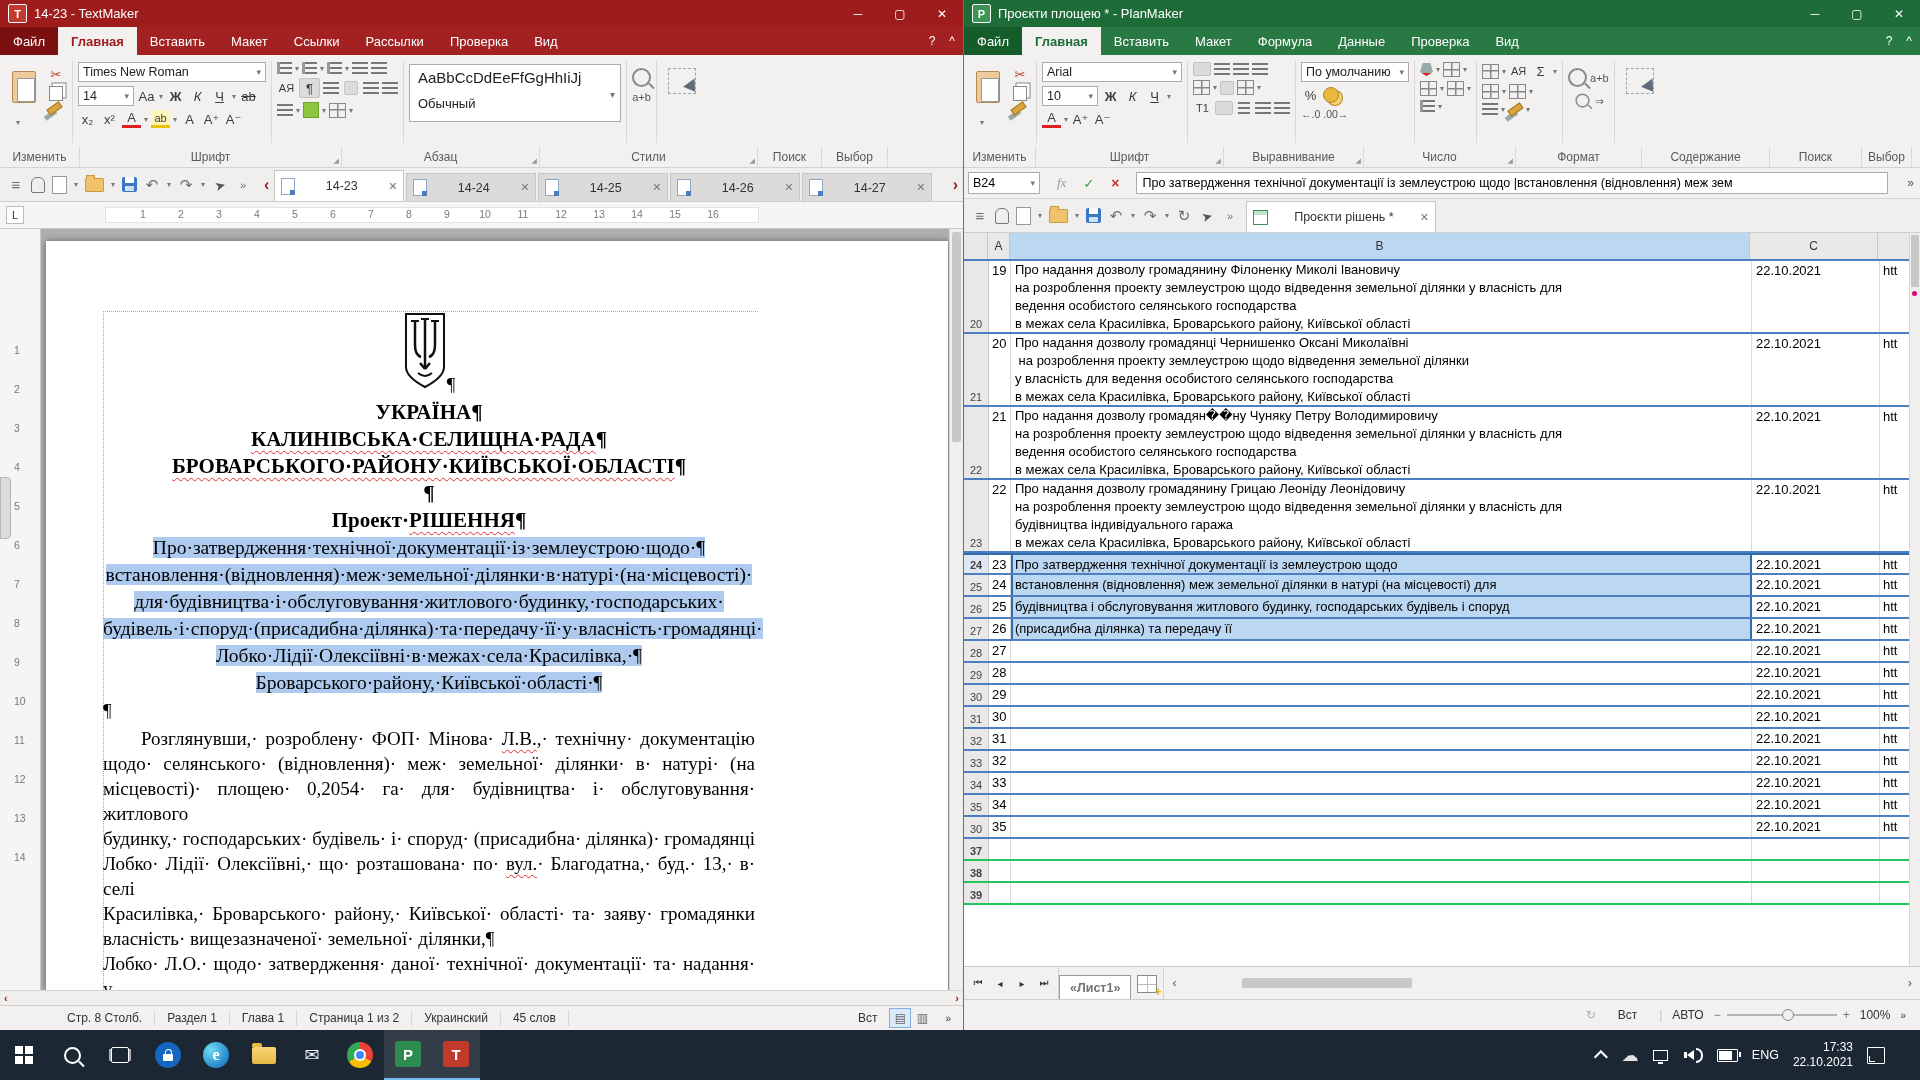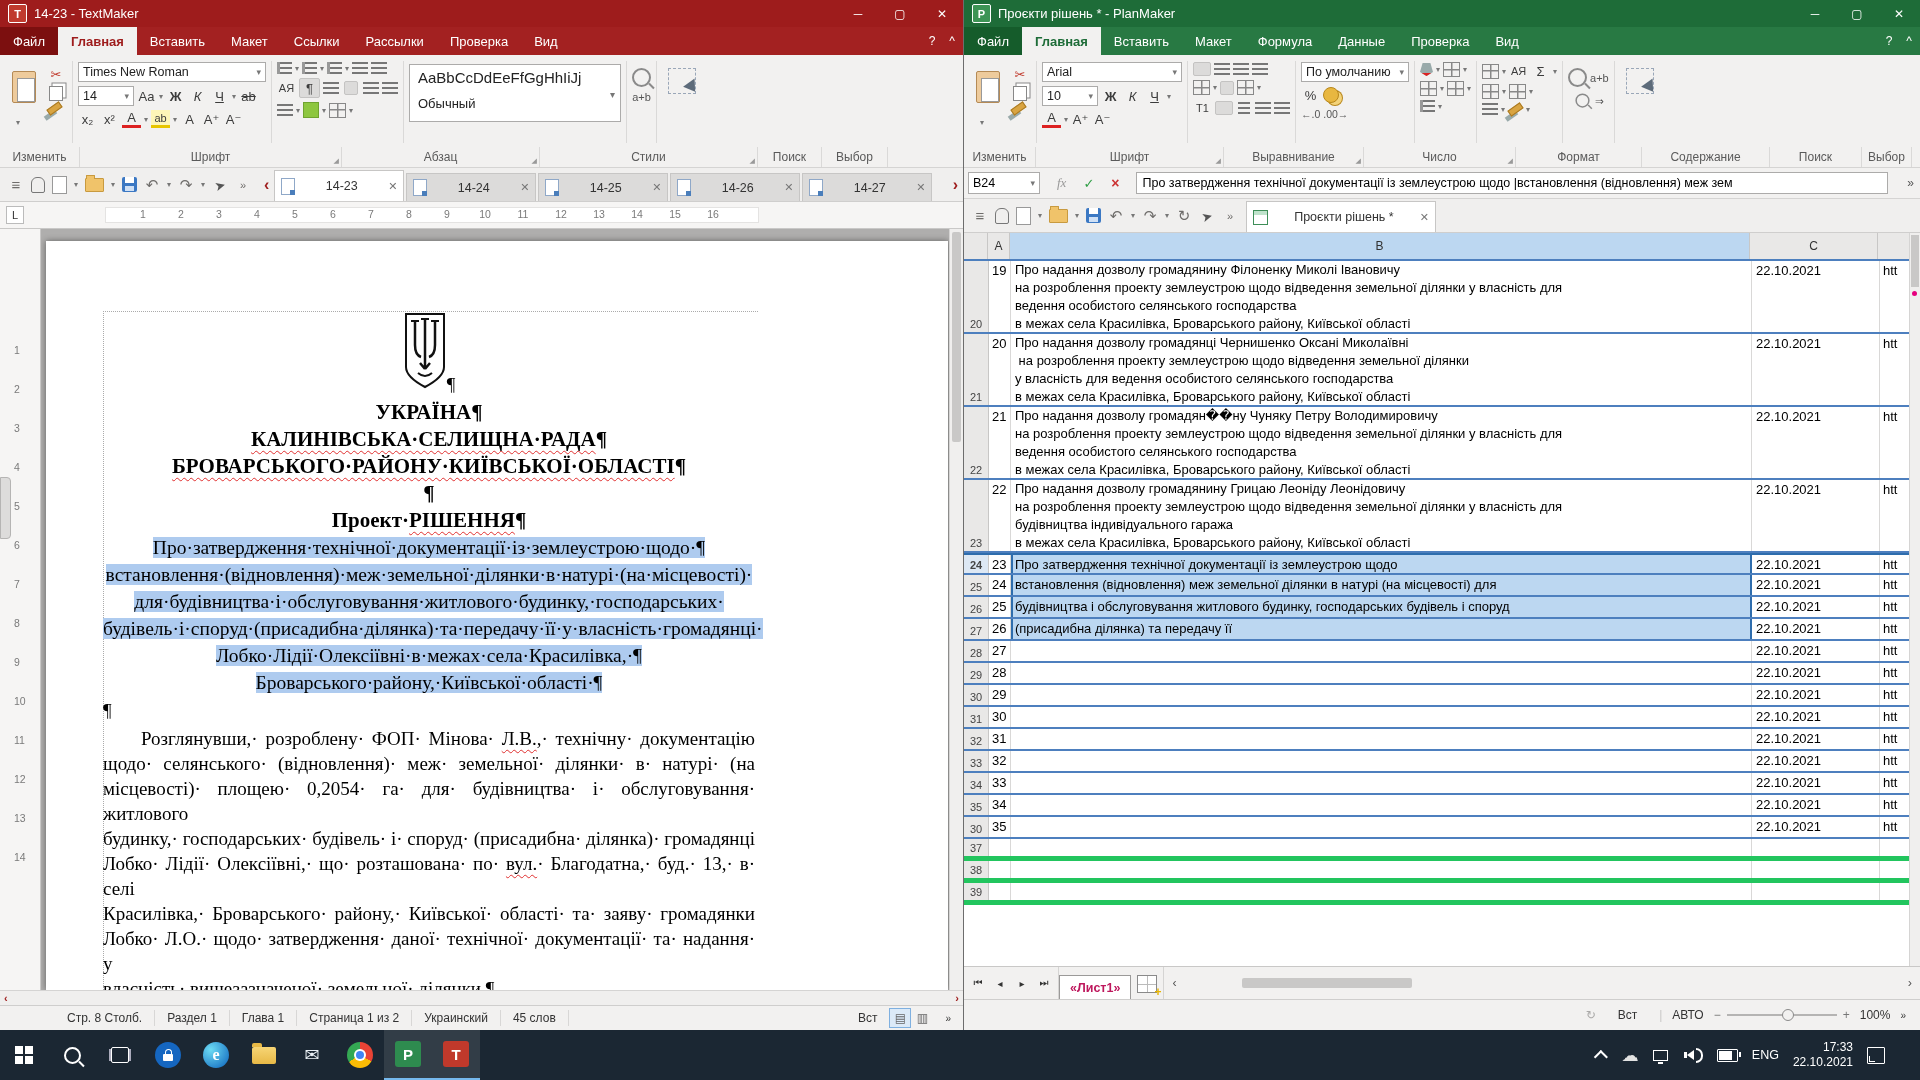--- a/index.html
+++ b/index.html
@@ -143,42 +143,42 @@
   .nogl{color:#C33;font-weight:bold;font-size:14px;}
   .ftext{flex:1;height:22px;background:#fff;border:1px solid #ACABAA;display:flex;align-items:center;padding:0 5px;font-size:12.5px;white-space:nowrap;overflow:hidden;box-sizing:border-box;}
   .fmore{color:#555;font-size:12px;padding:0 2px;}
 
   
   .sheetwrap{flex:1;position:relative;background:#fff;overflow:hidden;}
   .colheads{display:flex;height:26px;background:#E9E8E7;border-bottom:2px solid #4D7FBE;font-size:12px;color:#333;}
   .chead{display:flex;align-items:center;justify-content:center;border-right:1px solid #C8C7C6;box-sizing:border-box;}
   .chead.selh{background:#BCD7F1;}
   .srow{display:flex;border-bottom:2px solid #4D7FBE;box-sizing:border-box;background:#fff;}
-  .srow.plain{border-bottom:5px solid #22c55e;}
+  .srow.plain{border-bottom:2px solid #22c55e;font-weight:bold;}
   .cell{box-sizing:border-box;border-right:1px solid #D9D8D7;overflow:hidden;font-size:13px;color:#000;}
   .rh{width:24px;background:#E9E8E7;display:flex;align-items:flex-end;justify-content:center;font-size:11px;color:#444;padding-bottom:2px;border-right:1px solid #C8C7C6;}
   .rh.act{font-weight:bold;background:#DDE8F4;}
   .ca{width:22px;padding:2px 1px 0 3px;}
   .cb{width:741px;padding:0 0 0 4px;}
   .cb .bl{height:18px;line-height:18px;white-space:pre;overflow:hidden;}
   .srow.h22 .cb .bl{height:20px;line-height:20px;}
   .cb.sel{background:#BCD7F1;border-left:2px solid #2E6DAD;border-right:2px solid #2E6DAD;padding-left:2px;}
   .srow.seltop{border-top:2px solid #2E6DAD;}
   .srow.selbot .cb.sel{border-bottom:0;}
   .cc{width:128px;padding:2px 0 0 4px;white-space:nowrap;}
   .cd{width:32px;padding:2px 0 0 3px;white-space:nowrap;}
   .pmvscroll{position:absolute;right:0;top:0;bottom:0;width:10px;background:#F0EFEE;border-left:1px solid #D5D4D3;}
   .pmvthumb{position:absolute;left:1px;right:1px;top:2px;height:52px;background:#C9C8C7;}
   .reddot{position:absolute;left:2px;top:58px;width:5px;height:5px;border-radius:50%;background:#E6007E;}
 
   
   .sheettabs{height:32px;flex:0 0 32px;display:flex;align-items:stretch;background:#F2F1F0;border-top:1px solid #C9C8C7;font-size:12.5px;}
   .navbtns{display:flex;align-items:center;gap:2px;padding:0 4px;border-right:1px solid #D5D4D3;}
   .nb{width:20px;height:20px;display:flex;align-items:center;justify-content:center;color:#333;font-size:10px;}
-  .stab{display:flex;align-items:center;background:#fff;border:1px solid #9B9A99;border-bottom:none;margin-top:8px;padding:0 10px;font-weight:bold;color:#be185d;}
+  .stab{display:flex;align-items:center;background:#fff;border:1px solid #9B9A99;border-bottom:none;margin-top:8px;padding:0 10px;font-weight:bold;color:#737373;}
   .addsheet{width:18px;height:16px;margin:8px 6px 0 6px;border:1px solid #8a8a8a;background:linear-gradient(#bbb 0 0) 50% 0/1px 100% no-repeat,linear-gradient(#bbb 0 0) 0 50%/100% 1px no-repeat,#fff;position:relative;}
   .addsheet:after{content:'+';position:absolute;right:-5px;bottom:-7px;color:#E8B500;font-weight:bold;font-size:12px;}
   .tabfiller{flex:1;border-left:1px solid #D5D4D3;display:flex;align-items:center;padding:0 8px;justify-content:space-between;color:#555;}
   .hthumb{height:10px;background:#C9C8C7;width:170px;border-radius:2px;margin-right:430px;}
   .pmstatus{height:30px;flex:0 0 30px;background:#F2F1F0;border-top:1px solid #CFCECD;display:flex;align-items:center;justify-content:flex-end;font-size:12px;color:#333;gap:10px;padding-right:14px;}
   .zoomslider{display:flex;align-items:center;gap:6px;color:#777;}
   .ztrack{width:110px;height:2px;background:#B5B4B3;position:relative;}
   .zknob{position:absolute;left:50%;top:-5px;width:10px;height:10px;border-radius:50%;background:#F2F1F0;border:1px solid #8a8a8a;}
   .dimmed{color:#AAA9A8;}
 
@@ -457,22 +457,22 @@
             <div class="dl sl"><span class="hl">будівель·і·споруд·(присадибна·ділянка)·та·передачу·її·у·власність·громадянці·</span></div>
             <div class="dl sl"><span class="hl">Лобко·Лідії·Олексіївні·в·межах·села·Красилівка,·¶</span></div>
             <div class="dl sl"><span class="hl">Броварського·району,·Київської·області·¶</span></div>
             <div class="dl para">¶</div>
             <div class="dl bd jl ind"><span>Розглянувши,· розроблену· ФОП· Мінова· </span><span class="wv">Л.В.</span><span>,· технічну· документацію</span></div>
             <div class="dl bd jl"><span>щодо· селянського· (відновлення)· меж· земельної· ділянки· в· натурі· (на</span></div>
             <div class="dl bd jl"><span>місцевості)· площею· 0,2054· га· для· будівництва· і· обслуговування· житлового</span></div>
             <div class="dl bd jl"><span>будинку,· господарських· будівель· і· споруд· (присадибна· ділянка)· громадянці</span></div>
             <div class="dl bd jl"><span>Лобко· Лідії· Олексіївні,· що· розташована· по· </span><span class="wv">вул.</span><span>· Благодатна,· буд.· 13,· в· селі</span></div>
             <div class="dl bd jl"><span>Красилівка,· Броварського· району,· Київської· області· та· заяву· громадянки</span></div>
+            <div class="dl bd"><span>власність· вищезазначеної· земельної· ділянки,¶</span></div>
             <div class="dl bd jl"><span>Лобко· Л.О.· щодо· затвердження· даної· технічної· документації· та· надання· у</span></div>
-            <div class="dl bd"><span>власність· вищезазначеної· земельної· ділянки,¶</span></div>
           </div>
       </div>
       <div class="vscroll">
           <div class="vthumb" style="top:3px;height:210px"></div>
         </div>
     </div>
 
     <div class="hscroll">
       <span>‹</span>
         <span>›</span>
@@ -492,21 +492,21 @@
       <span class="sitem" style="border-right:none">Вст</span>
       <span class="viewbtn on">▤</span>
       <span class="viewbtn">▥</span>
       <span class="sitem" style="border-right:none;font-size:10px">»</span>
     </footer>
   </section>
 
   <section class="win" id="pm">
     <header class="titlebar">
       <span class="appbadge">P</span>
-      <span class="wtitle">Проєкти рішень * - PlanMaker</span>
+      <span class="wtitle">Проєкти площею * - PlanMaker</span>
       <span class="wctrls">
         <span class="wc">─</span>
         <span class="wc">▢</span>
         <span class="wc">✕</span>
       </span>
     </header>
 
     <nav class="menubar" id="pm-menu">
       <div class="mitem file">Файл</div>
         <div class="mitem active">Главная</div>

